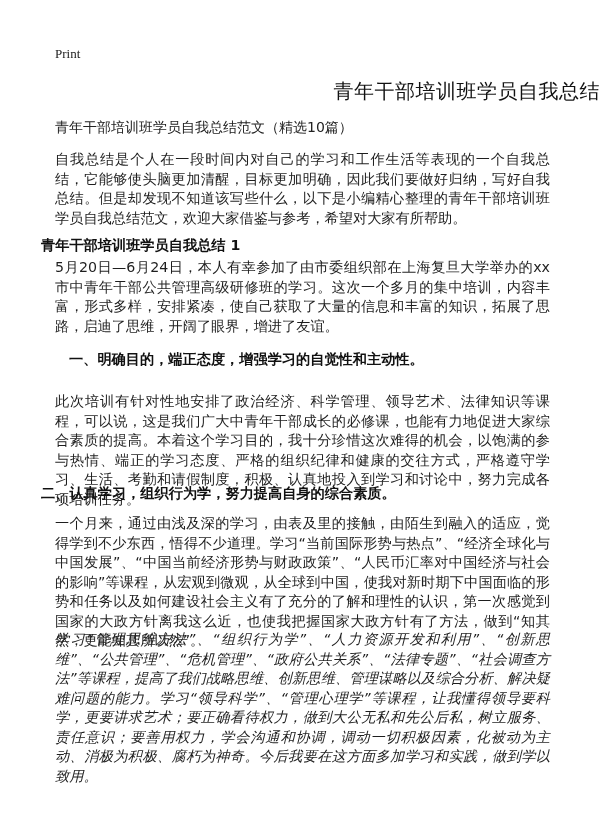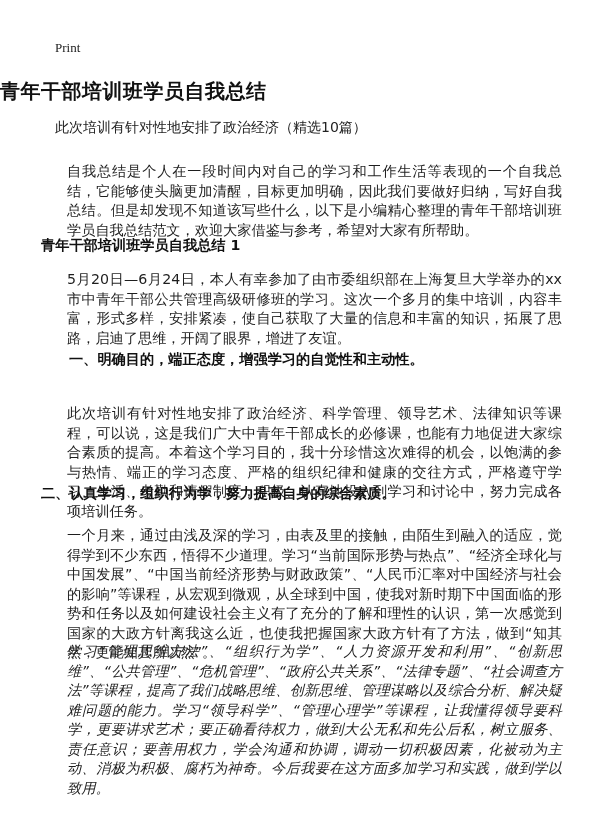--- a/index.html
+++ b/index.html
@@ -2,51 +2,51 @@
 <html><head>
 <meta charset="utf-8">
 <style>
   html, body { margin: 0; padding: 0; background: #ffffff; }
   body {
     width: 600px; height: 828px; overflow: hidden; position: relative;
     color: #1a1a1a;
     font-family: "DejaVu Sans", "Liberation Sans", sans-serif;
   }
   .print-label {
-    position: absolute; left: 55px; top: 40px;
+    position: absolute; left: 55px; top: 46px;
     font-family: "Liberation Serif", "DejaVu Serif", serif;
     font-size: 13px; color: #222;
   }
   .doc-title {
     position: absolute; left: 0; width: 600px; top: 78px;
-    text-align: left; font-size: 20px; font-weight: bold; color: #111;
+    text-align: right; font-size: 20px; font-weight: normal; color: #111;
     letter-spacing: 0.5px;
   }
   .doc-subtitle {
     position: absolute; left: 55px; top: 119px;
     font-size: 14px; color: #222;
   }
   .para {
     position: absolute; left: 55px; width: 495px;
     font-size: 14.2px; line-height: 19.5px; color: #1e1e1e;
-    text-align: justify; margin: 12px;
+    text-align: justify; margin: 0;
   }
   .heading {
     position: absolute; left: 41px; width: 495px;
     font-size: 14.2px; font-weight: bold; color: #111; margin: 0;
   }
 </style>
 </head>
 <body>
 
 <div class="print-label">Print</div>
 
 <h1 class="doc-title" style="margin:0;">青年干部培训班学员自我总结</h1>
 
-<div class="doc-subtitle">此次培训有针对性地安排了政治经济（精选10篇）</div>
+<div class="doc-subtitle">青年干部培训班学员自我总结范文（精选10篇）</div>
 
 <p class="para" style="top:150px;">自我总结是个人在一段时间内对自己的学习和工作生活等表现的一个自我总结，它能够使头脑更加清醒，目标更加明确，因此我们要做好归纳，写好自我总结。但是却发现不知道该写些什么，以下是小编精心整理的青年干部培训班学员自我总结范文，欢迎大家借鉴与参考，希望对大家有所帮助。</p>
 
 <h2 class="heading" style="top:236px;">青年干部培训班学员自我总结 1</h2>
 
 <p class="para" style="top:258px;">5月20日—6月24日，本人有幸参加了由市委组织部在上海复旦大学举办的xx市中青年干部公共管理高级研修班的学习。这次一个多月的集中培训，内容丰富，形式多样，安排紧凑，使自己获取了大量的信息和丰富的知识，拓展了思路，启迪了思维，开阔了眼界，增进了友谊。</p>
 
 <h3 class="heading" style="top:350px;margin-left:28px;">一、明确目的，端正态度，增强学习的自觉性和主动性。</h3>
 
 <p class="para" style="top:392px;">此次培训有针对性地安排了政治经济、科学管理、领导艺术、法律知识等课程，可以说，这是我们广大中青年干部成长的必修课，也能有力地促进大家综合素质的提高。本着这个学习目的，我十分珍惜这次难得的机会，以饱满的参与热情、端正的学习态度、严格的组织纪律和健康的交往方式，严格遵守学习、生活、考勤和请假制度，积极、认真地投入到学习和讨论中，努力完成各项培训任务。</p>

